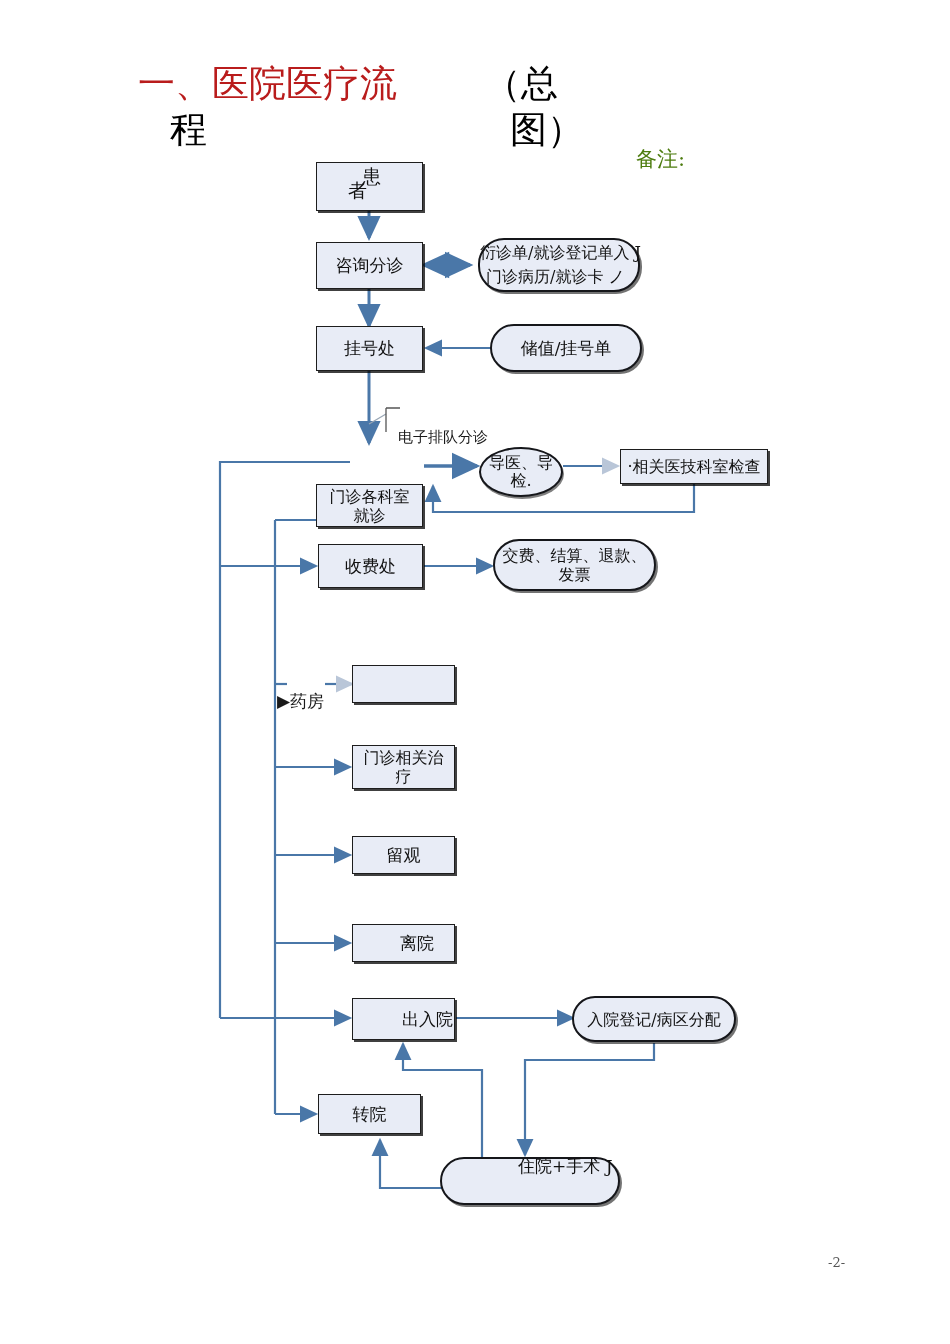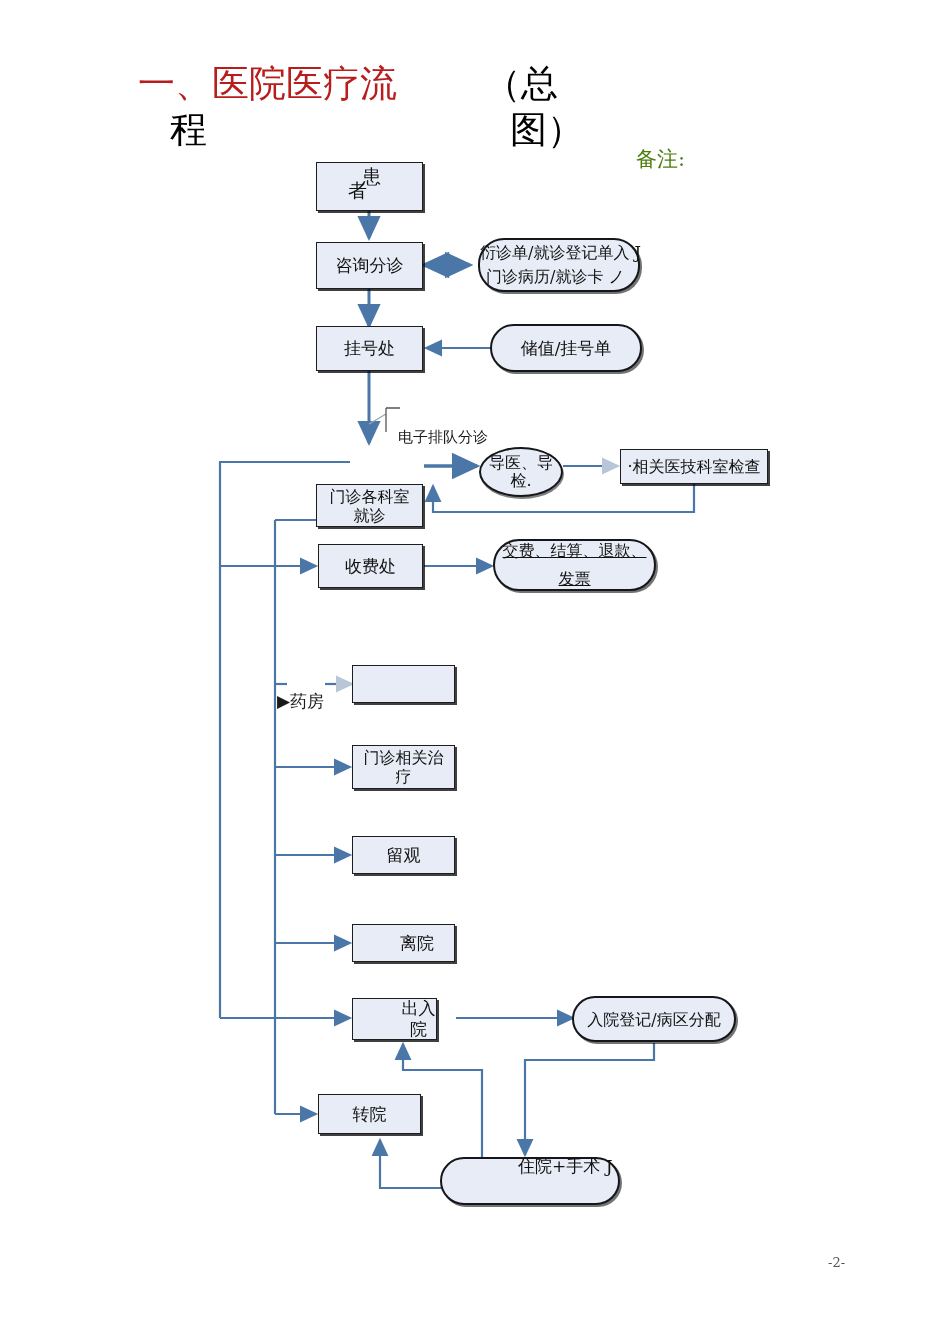--- a/index.html
+++ b/index.html
@@ -251,21 +251,21 @@
 
   <div class="node rect" style="left:620px; top:449px; width:148px; height:35px; font-size:16px;">
     <span class="node-text">·</span>
       <span class="node-text">相关医技科室检查</span>
   </div>
 
   <div class="node rect" style="left:318px; top:544px; width:105px; height:44px;">
     <span class="node-text">收费处</span>
   </div>
 
-  <div class="node round" style="left:493px; top:539px; width:163px; height:52px; border-radius:26px; font-size:16px; line-height:28px;text-decoration:underline;">
+  <div class="node round" style="left:493px; top:539px; width:163px; height:52px; border-radius:26px; font-size:16px; line-height:19px;">
     <span class="node-text">交费、结算、退款、
 发票</span>
   </div>
 
   <div class="plain-label" style="left:277px; top:674px; font-size:17px;"><span>▶</span><span>药房</span></div>
 
   <div class="node rect" style="left:352px; top:665px; width:103px; height:38px;">
     <span class="node-text"></span>
   </div>
 
@@ -275,21 +275,21 @@
   </div>
 
   <div class="node rect" style="left:352px; top:836px; width:103px; height:38px;">
     <span class="node-text">留观</span>
   </div>
 
   <div class="node rect" style="left:352px; top:924px; width:103px; height:38px;padding-left:27px;">
     <span class="node-text">离院</span>
   </div>
 
-  <div class="node rect" style="left:352px; top:998px; width:85px; height:42px;padding-left:48px;">
+  <div class="node rect" style="left:352px; top:998px; width:103px; height:42px;padding-left:48px;">
     <span class="node-text">出入院</span>
   </div>
 
   <div class="node round" style="left:572px; top:996px; width:164px; height:46px; border-radius:23px; font-size:16px;">
     <span class="node-text">入院登记/病区分配</span>
   </div>
 
   <div class="node rect" style="left:318px; top:1094px; width:103px; height:40px;">
     <span class="node-text">转院</span>
   </div>

